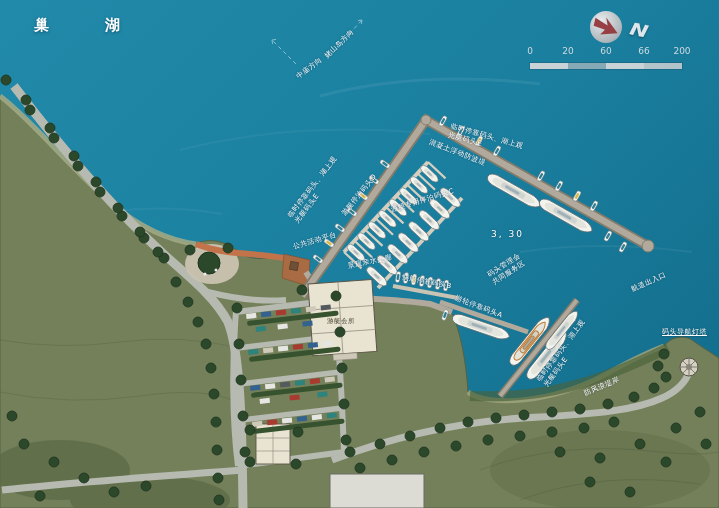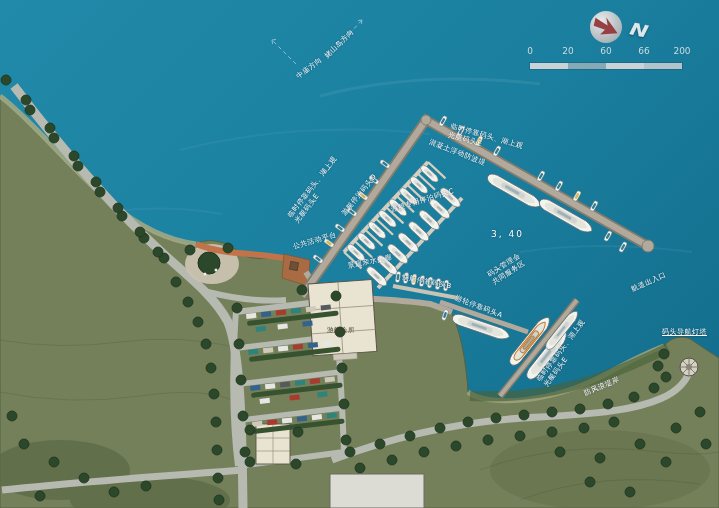--- a/index.html
+++ b/index.html
@@ -347,44 +347,45 @@
         <use href="#tree" x="640" y="444"></use>
     <use href="#tree" x="676" y="428"></use>
         <use href="#tree" x="700" y="412"></use>
         <use href="#tree" x="706" y="444"></use>
     <use href="#tree" x="666" y="462"></use>
         <use href="#tree" x="590" y="482"></use>
         <use href="#tree" x="630" y="492"></use>
   </g>
 </svg>
 
+<div class="lbl lake" style="left:34px;top:16px;">巢湖</div>
 
 <div class="lbl" style="left:323px;top:54px;transform:rotate(-44deg);">姥山岛方向</div>
 <div class="lbl" style="left:295px;top:74px;transform:rotate(-37deg);">中庙方向</div>
 
 <div class="lbl" style="left:286px;top:214px;transform:rotate(-52deg);">临时停靠码头、湖上观
 光艇码头E</div>
 <div class="lbl" style="left:431px;top:138px;transform:rotate(21deg);">混凝土浮动防波堤</div>
 <div class="lbl" style="left:452px;top:122px;transform:rotate(16deg);">临时停靠码头、湖上观
 光艇码头E</div>
 <div class="lbl" style="left:340px;top:212px;transform:rotate(-51deg);">游艇停泊码头D</div>
 <div class="lbl" style="left:390px;top:206px;transform:rotate(-17deg);">游艇专用停泊码头C</div>
-<div class="lbl elev" style="left:491px;top:229px;">3, 40</div>
+<div class="lbl elev" style="left:491px;top:229px;">3, 30</div>
 <div class="lbl" style="left:486px;top:272px;transform:rotate(-33deg);">码头管理会
 共同服务区</div>
 <div class="lbl" style="left:292px;top:243px;transform:rotate(-16deg);">公共活动平台</div>
 <div class="lbl" style="left:347px;top:262px;transform:rotate(-11deg);">景观亲水走廊</div>
 <div class="lbl" style="left:403px;top:273px;transform:rotate(11deg);">快艇停靠码头B</div>
 <div class="lbl" style="left:457px;top:294px;transform:rotate(21deg);">游轮停靠码头A</div>
 <div class="lbl" style="left:535px;top:378px;transform:rotate(-53deg);">临时停靠码头、湖上观
 光艇码头E</div>
 <div class="lbl" style="left:630px;top:286px;transform:rotate(-24deg);">航道出入口</div>
 <div class="lbl" style="left:662px;top:328px;text-decoration:underline;">码头导航灯塔</div>
 <div class="lbl" style="left:583px;top:390px;transform:rotate(-23deg);">防风浪堤岸</div>
-<div class="lbl dark" style="left:327px;top:326px;">游艇会所</div>
+<div class="lbl dark" style="left:327px;top:317px;">游艇会所</div>
 
 <div class="compass">
   <svg width="78" height="46">
     <circle cx="22" cy="21" r="16" fill="url(#cg)"></circle>
     <path transform="translate(22,21) rotate(20)" d="M-13,-5 L1,-2 L-3,-9 L13,2 L-3,9 L0,3 L-12,3 Z" style="fill:var(--compass_arrow)" opacity="0.95"></path>
   </svg>
   <span class="north">N</span>
 </div>
 
 <div class="scalebar">

